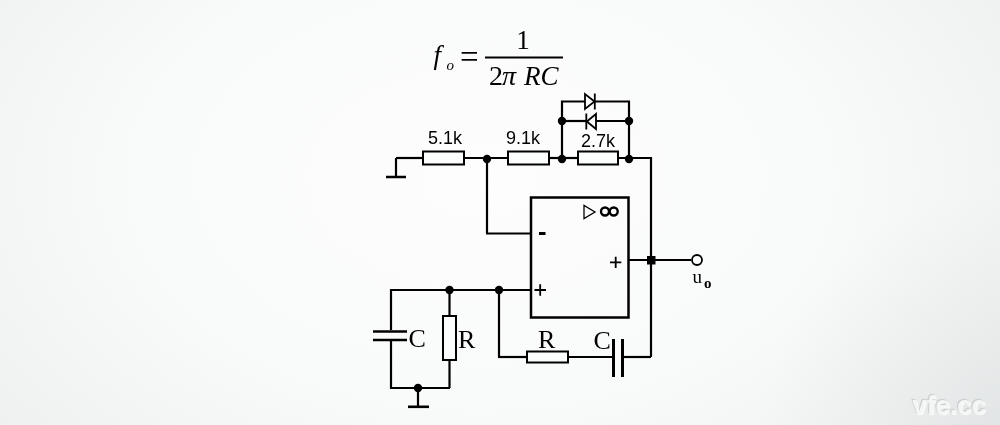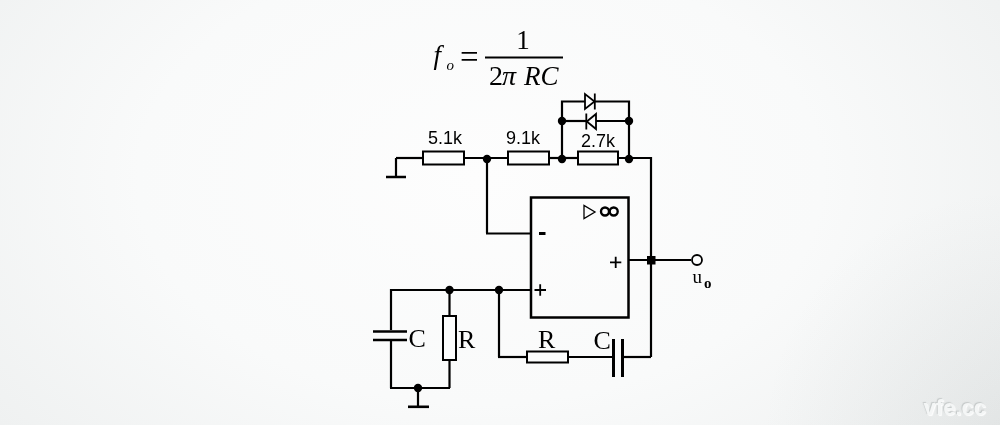--- a/index.html
+++ b/index.html
@@ -6,21 +6,21 @@
   #page{
     width:1000px;height:425px;position:relative;overflow:hidden;
     background:
       radial-gradient(circle 330px at 101% 103%, rgba(120,130,130,0.10), rgba(120,130,130,0.0) 75%),
       radial-gradient(ellipse 760px 500px at 48% 42%, #fdfdfd 0%, #f9fafa 45%, #eff1f1 80%, #e8eaea 100%);
     font-family:"Liberation Sans", sans-serif;
   }
   #wm{
     position:absolute;right:14px;bottom:4px;
     font-family:"Liberation Sans", sans-serif;
-    font-weight:bold;font-size:22px;color:#f4f6f6;
+    font-weight:bold;font-size:26px;color:#f4f6f6;
     text-shadow:-1px -1px 1px rgba(170,175,175,.55), 1px 1px 1px rgba(255,255,255,.9);
   }
 </style>
 </head>
 <body>
 <div id="page">
 <svg width="1000" height="425" viewBox="0 0 1000 425" style="position:absolute;left:0;top:0">
   <g stroke="#000" stroke-width="2.2" fill="none">
 
     <path d="M396,158 H423"></path>

